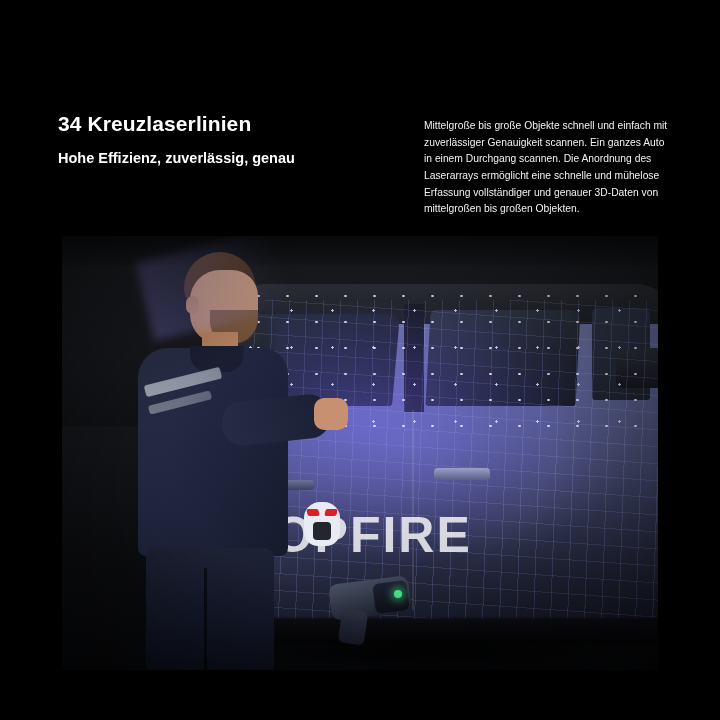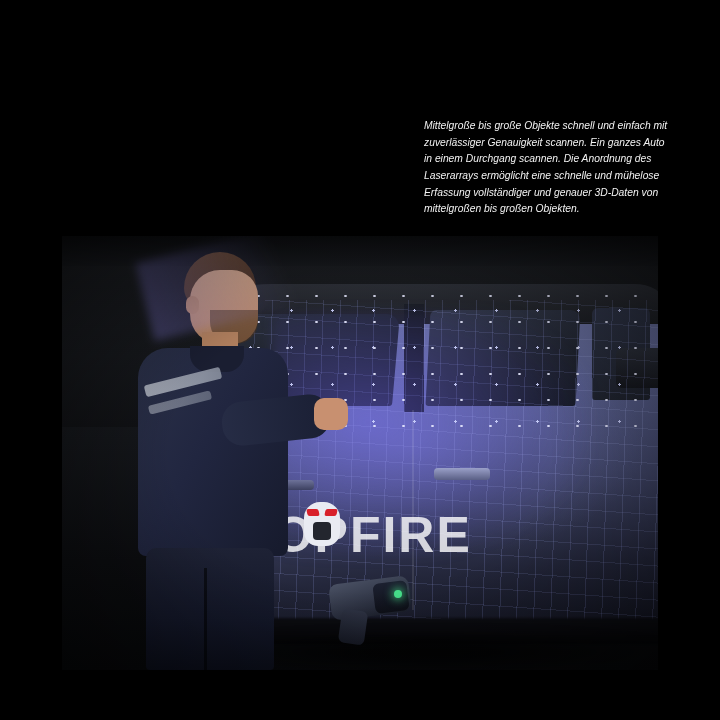--- a/index.html
+++ b/index.html
@@ -41,21 +41,20 @@
     font-weight: bold;
     margin: 0;
     line-height: 1.2;
   }
 
   .body-area {
     position: absolute;
     left: 424px;
     top: 118px;
     width: 245px;
-    font-style: italic;
   }
   .body-copy {
     color: #f2f2f2;
     font-size: 10.3px;
     line-height: 1.62;
     margin: 0;
     text-align: left;
   }
 
   
@@ -386,20 +385,24 @@
     inset: 0;
     background: radial-gradient(ellipse at 50% 50%, rgba(0,0,0,0) 45%, rgba(0,0,0,0.55) 100%);
     pointer-events: none;
   }
 </style>
 </head>
 <body>
 
 <div class="page">
 
+  <div class="headline-area">
+    <h1 class="headline">34 Kreuzlaserlinien</h1>
+    <h2 class="subhead">Hohe Effizienz, zuverlässig, genau</h2>
+  </div>
 
   <div class="body-area">
     <p class="body-copy">Mittelgroße bis große Objekte schnell und einfach mit zuverlässiger Genauigkeit scannen. Ein ganzes Auto in einem Durchgang scannen. Die Anordnung des Laserarrays ermöglicht eine schnelle und mühelose Erfassung vollständiger und genauer 3D-Daten von mittelgroßen bis großen Objekten.</p>
   </div>
 
   <div class="photo">
     <div class="photo-inner">
 
       <div class="bg-wall"></div>
       <div class="ceiling-beam"></div>

